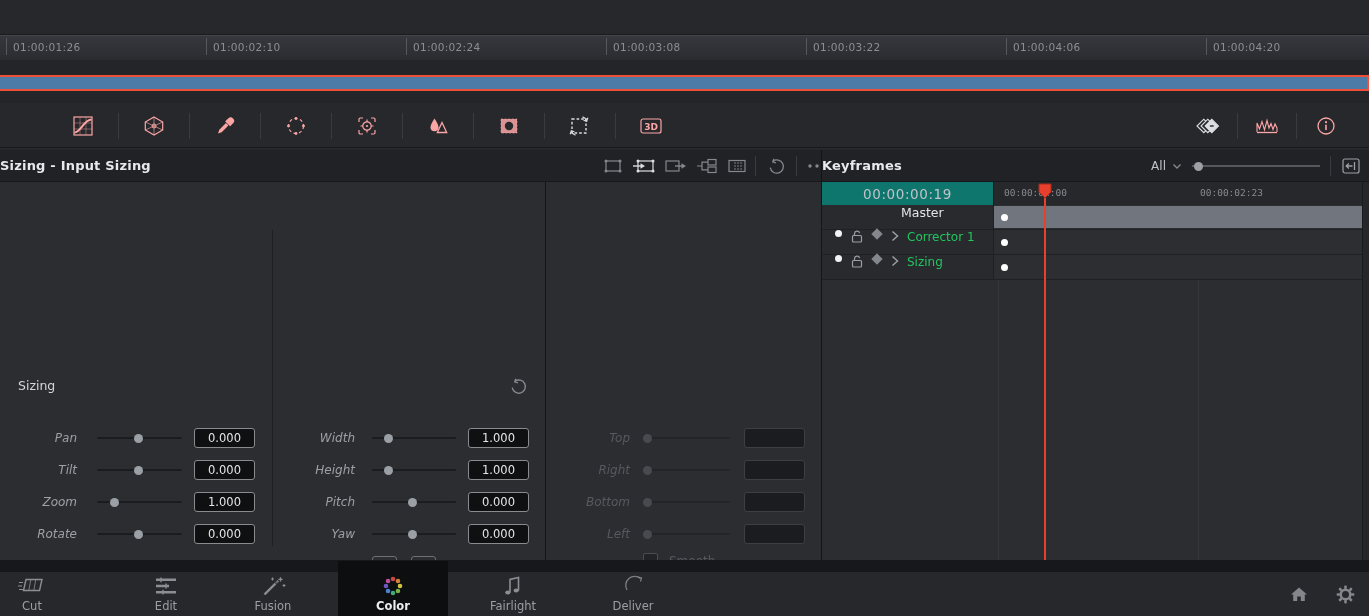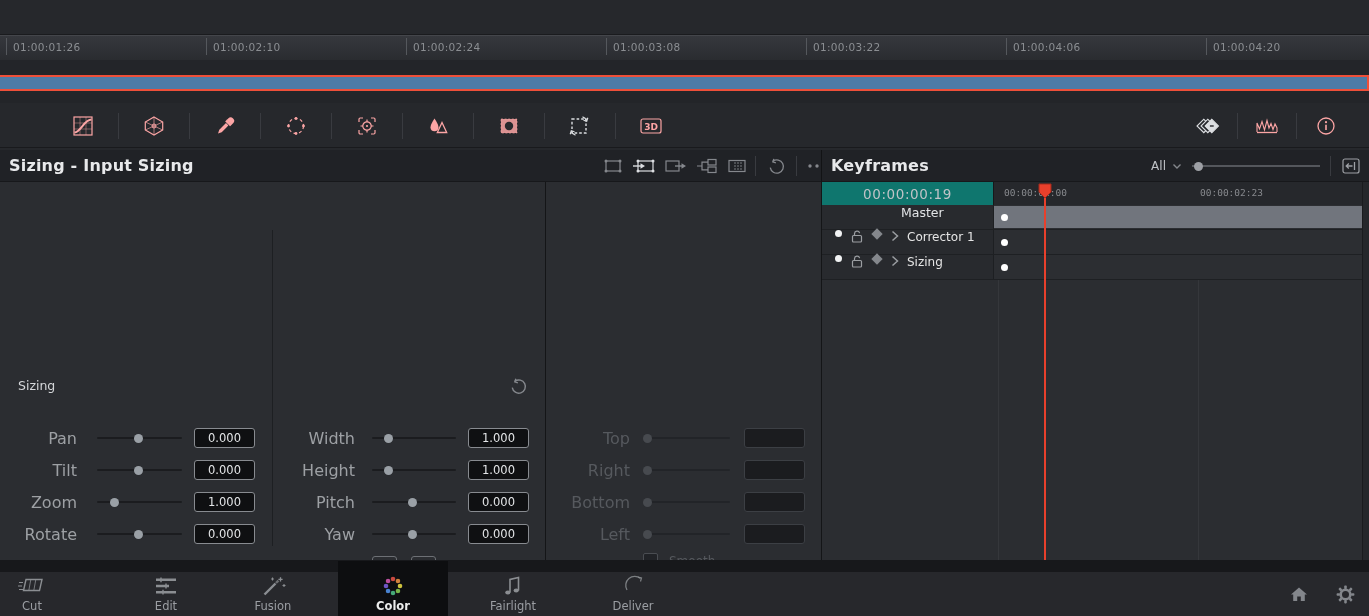--- a/index.html
+++ b/index.html
@@ -25,21 +25,21 @@
   .tb-right { position:absolute; right:14px; top:0; height:45px; display:flex; align-items:center; }
   .tb-btn { width:70px; height:45px; display:flex; align-items:center; justify-content:center; color:#fca5a5; cursor:pointer; }
   .tb-right .tb-btn { width:58px; }
   .tb-btn.active { color:#dcdee1; }
   .tb-sep { width:1px; height:26px; background:#393b40; }
 
   
   .panel-header { position:absolute; top:150px; height:32px; background:#202226; border-bottom:1px solid #17181b; display:flex; align-items:center; }
   .panel-header.left  { left:0; width:822px; border-right:1px solid #121315; }
   .panel-header.right { left:822px; width:547px; }
-  .ph-title { font-size:16px; font-weight:bold; color:#e8e9eb; margin-left:9px; letter-spacing:0.2px; }
+  .ph-title { font-size:13px; font-weight:bold; color:#e8e9eb; letter-spacing:0.2px; }
   .mode-icons { position:absolute; left:600px; top:0; height:32px; display:flex; align-items:center; gap:5px; }
   .mode-btn { width:26px; height:22px; display:flex; align-items:center; justify-content:center; color:#85888d; cursor:pointer; }
   .mode-btn.active { color:#dcdee1; }
   .ph-sep { width:1px; height:20px; background:#393b40; }
   .ph-iconbtn { width:30px; height:26px; display:flex; align-items:center; justify-content:center; color:#85888d; cursor:pointer; }
   .kf-head-right { position:absolute; right:8px; top:0; height:32px; display:flex; align-items:center; gap:10px; }
   .kf-filter { display:flex; align-items:center; gap:6px; color:#bfc2c6; font-size:12px; cursor:pointer; }
   .kf-filter .chev { color:#84878c; display:flex; }
   .kf-zoom-slider { position:relative; width:128px; height:14px; cursor:pointer; }
   .kf-zoom-slider .zs-line { position:absolute; left:0; right:0; top:6px; height:2px; background:#54575c; }
@@ -49,21 +49,21 @@
   
   .sizing-panel { position:absolute; left:0; top:182px; width:546px; height:378px; background:#2b2d31; border-right:1px solid #141517; }
   .blanking-panel { position:absolute; left:546px; top:182px; width:276px; height:378px; background:#2b2d31; border-right:1px solid #141517; }
   .section-title { position:absolute; top:196px; font-size:12.5px; color:#d5d7da; }
   .reset-btn { position:absolute; top:194px; width:20px; height:20px; color:#85888d; display:flex; align-items:center; justify-content:center; cursor:pointer; }
   .reset-btn.dim { color:#55585d; }
   .col-divider { position:absolute; left:272px; top:48px; bottom:14px; width:1px; background:#1d1f22; }
 
   .slider-col { position:absolute; top:240px; }
   .slider-row { display:flex; align-items:center; height:32px; }
-  .s-label { text-align:right; font-size:16px; color:#9da0a4; }
+  .s-label { text-align:right; font-size:12px; color:#9da0a4;font-style:italic; }
   .s-track { position:relative; height:14px; cursor:pointer; }
   .s-track .t-line { position:absolute; left:0; right:0; top:6px; height:2px; background:#1b1c1f; border-radius:1px; }
   .s-handle { position:absolute; top:2.5px; width:9px; height:9px; border-radius:50%; background:#9aa0a6; }
   .s-value { height:20px; background:#0f1012; border:1px solid #888b90; border-radius:3px;
              color:#e3e5e7; font-size:11.5px; display:flex; align-items:center; justify-content:center; cursor:text; }
   .col1 .s-label { width:77px; } .col1 .s-track { width:85px; margin-left:20px; } .col1 .s-value { width:61px; margin-left:12px; }
   .col2 .s-label { width:82px; } .col2 .s-track { width:84px; margin-left:17px; } .col2 .s-value { width:61px; margin-left:12px; }
   .colb .s-label { width:84px; } .colb .s-track { width:85px; margin-left:15px; } .colb .s-value { width:61px; margin-left:14px; }
 
   .dim .s-label { color:#56595e; }
@@ -94,21 +94,21 @@
   .kf-row { position:relative; height:25px; border-bottom:1px solid #1e2023; display:flex; }
   .kf-row-left { width:171px; height:100%; background:#282a2e; display:flex; align-items:flex-start; position:relative; }
   .kf-row-right { position:relative; flex:1; height:100%; background:#2c2e32; border-left:1px solid #1d1f22; }
   .kf-master-bar { position:absolute; left:0; top:1px; right:7px; bottom:1px; background:#71757d; }
   .kf-dot { position:absolute; left:7px; top:50%; margin-top:-3.5px; width:7px; height:7px; border-radius:50%; background:#fff; }
   .trk-ico { display:flex; align-items:center; justify-content:center; color:#9b9ea2; }
   .trk-dot { width:7px; height:7px; border-radius:50%; background:#f2f3f4; margin-left:13px; }
   .trk-lock { margin-left:9px; }
   .trk-diamond { width:8px; height:8px; background:#84878c; transform:rotate(45deg); margin-left:10px; }
   .trk-chevron { margin-left:10px; }
-  .trk-name { margin-left:8px; font-size:12px; color:#e5e5e5; }
+  .trk-name { margin-left:8px; font-size:12px; color:#22c55e; }
   .kf-row.master .trk-name { margin-left:79px; color:#e2e4e6; font-size:12.5px; }
   .kf-right-edge { position:absolute; right:0; top:0; bottom:0; width:7px; background:#25272b; border-left:1px solid #1a1b1e; }
   .kf-playhead-line { position:absolute; top:8px; bottom:0; width:2px; }
   .kf-playhead-marker { position:absolute; top:1px; width:14px; height:16px; }
 
   
   .bottom-strip { position:absolute; left:0; top:560px; width:1369px; height:12px; background:#17181b; }
   .nav-bar { position:absolute; left:0; top:572px; width:1369px; height:44px; background:#27282c; }
   .nav-tab { position:absolute; top:0; width:110px; height:44px; display:flex; flex-direction:column; align-items:center; justify-content:center; gap:2px; color:#8b8e92; cursor:pointer; }
   .nav-tab .nav-label { font-size:11.5px; color:#9b9ea3; }

